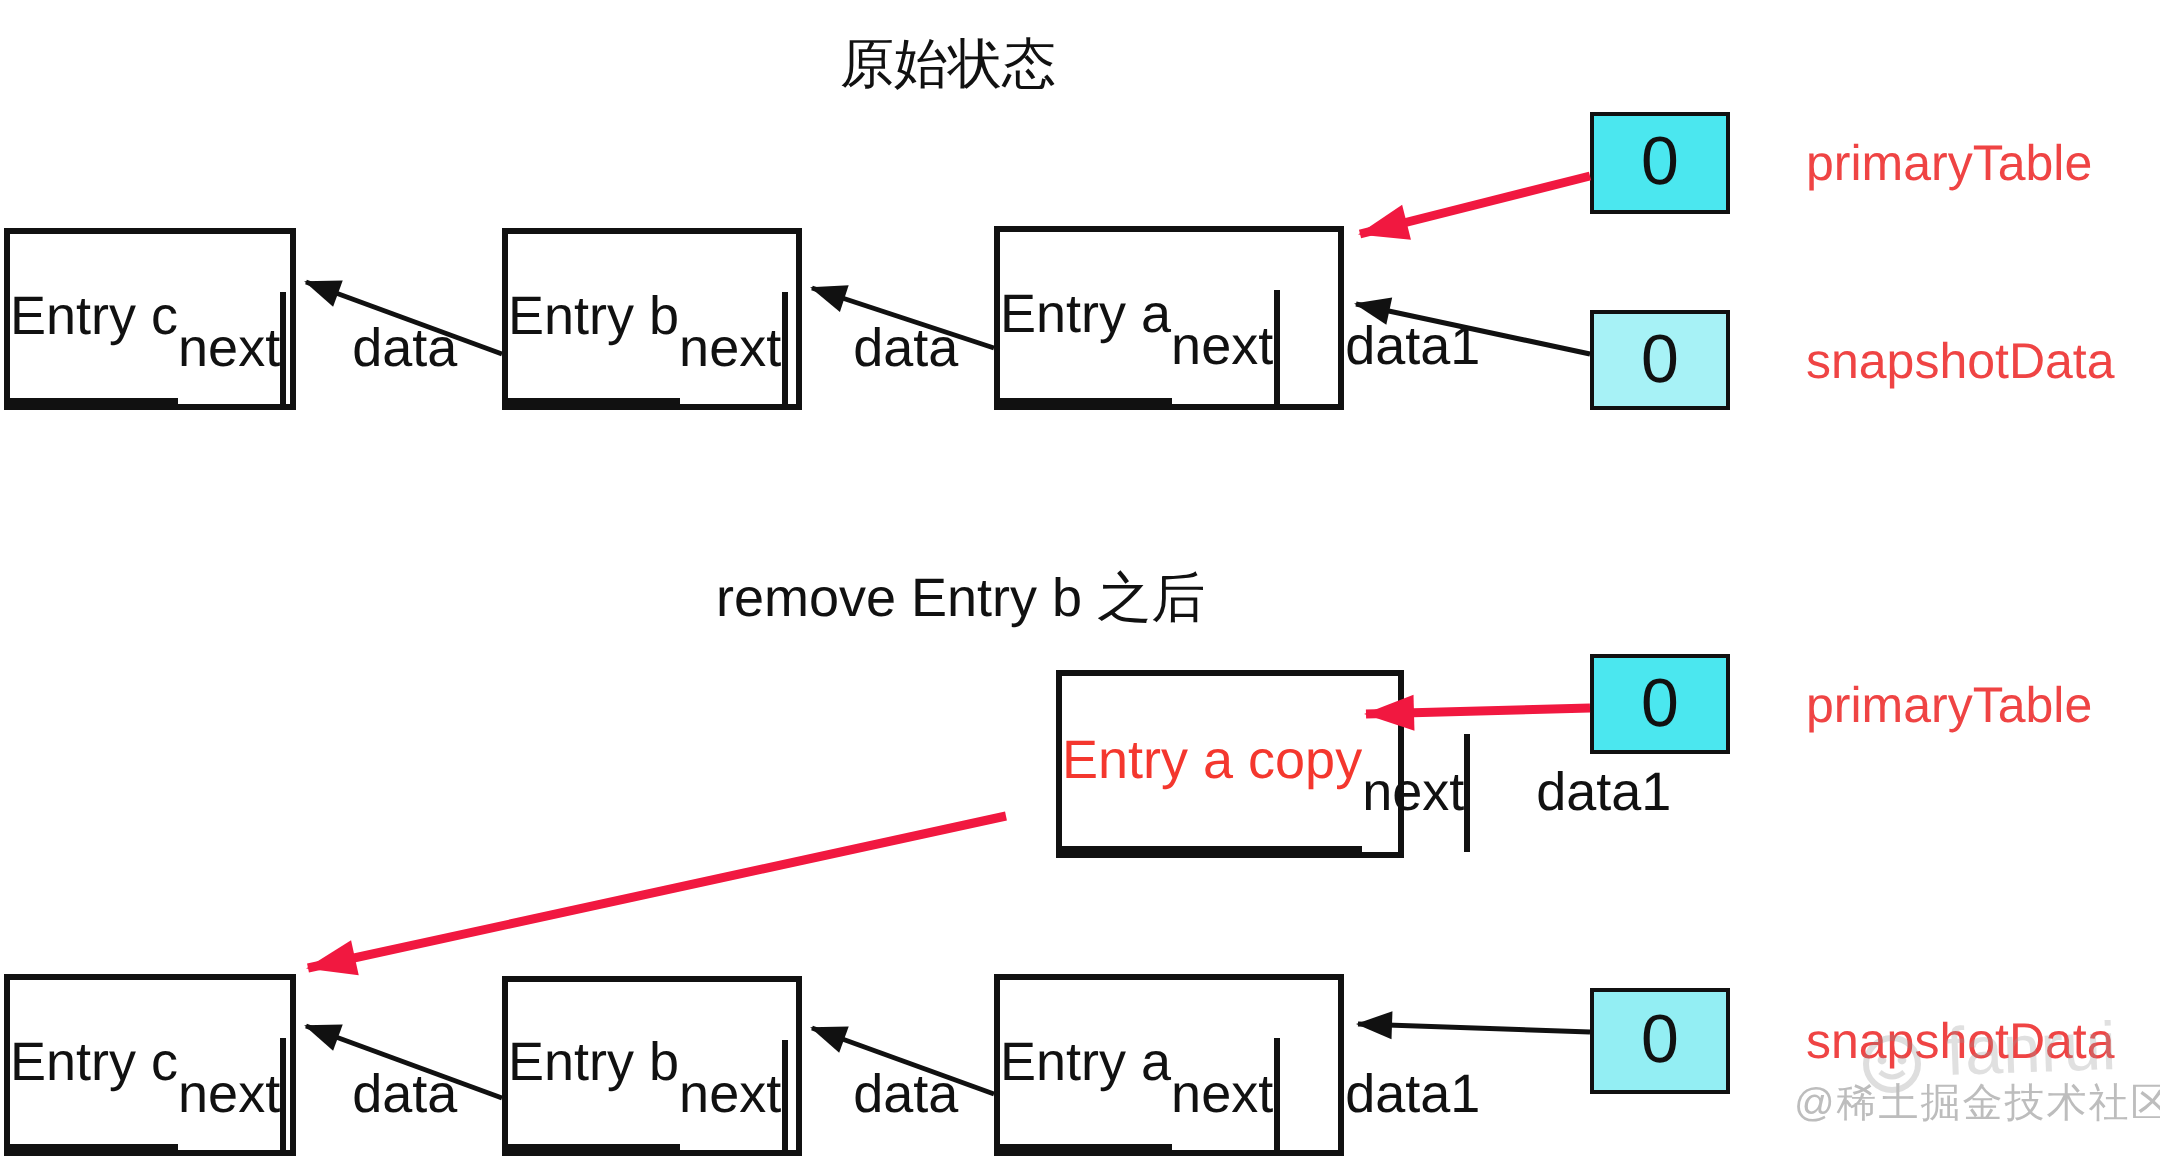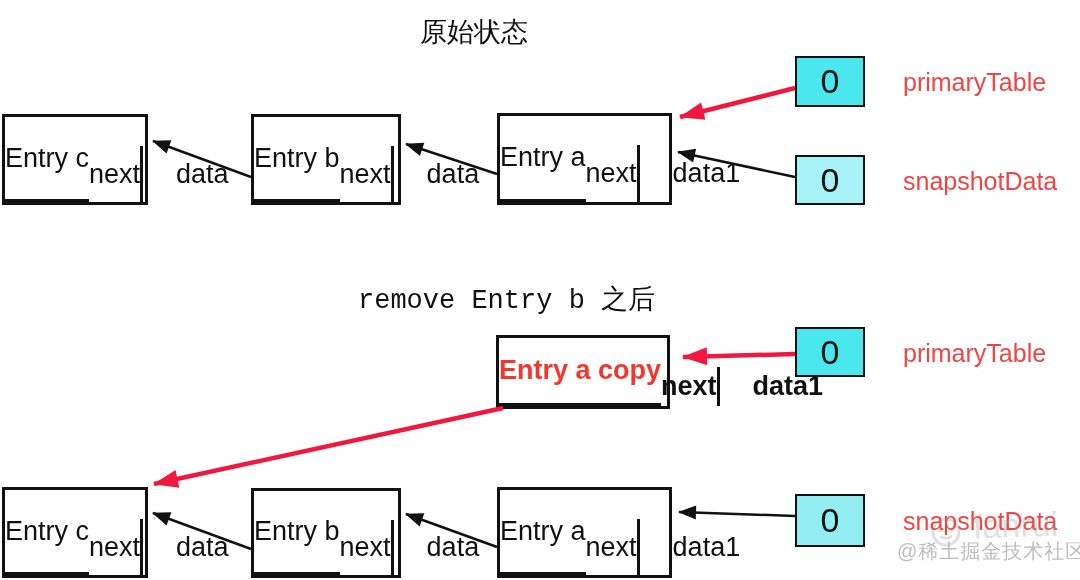--- a/index.html
+++ b/index.html
@@ -50,21 +50,21 @@
     position:absolute;left:2px;top:38px;font-size:20px;color:var(--watermark-gray,#bdbdbd);
     white-space:nowrap;letter-spacing:1px;
   }
 </style>
 </head>
 <body>
 
 <div class="stage">
 
   <div class="diagram-title" style="left:420px;top:14px;">原始状态</div>
-  <div class="diagram-title" style="left:358px;top:281px;font-family:Liberation Mono, monospace;">remove Entry b 之后</div>
+  <div class="diagram-title" style="left:358px;top:281px;">remove Entry b 之后</div>
 
   <div class="node" style="left:2px;top:114px;width:146px;">
     <div class="node-header">Entry c</div>
     <div class="node-cells">
       <div class="cell next">next</div>
       <div class="cell data">data</div>
     </div>
   </div>
 
   <div class="node" style="left:251px;top:114px;width:150px;">
@@ -86,21 +86,21 @@
   <div class="ptr primary" style="left:795px;top:56px;height:51px;">
     <span>0</span>
   </div>
   <div class="ptr-label" style="left:903px;top:67px;">primaryTable</div>
 
   <div class="ptr snapshot" style="left:795px;top:155px;height:50px;">
     <span>0</span>
   </div>
   <div class="ptr-label" style="left:903px;top:166px;">snapshotData</div>
 
-  <div class="node copy" style="left:496px;top:335px;width:174px;height:74px;font-weight:bold;">
+  <div class="node copy" style="left:528px;top:335px;width:174px;height:94px;">
     <div class="node-header">Entry a copy</div>
     <div class="node-cells">
       <div class="cell next">next</div>
       <div class="cell data">data1</div>
     </div>
   </div>
 
   <div class="ptr primary" style="left:795px;top:327px;height:50px;">
     <span>0</span>
   </div>

